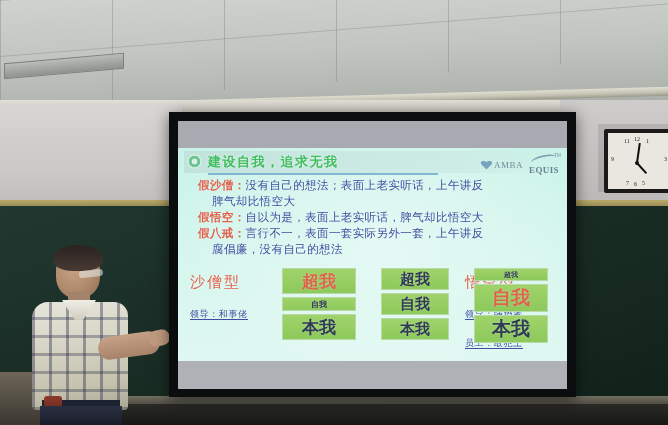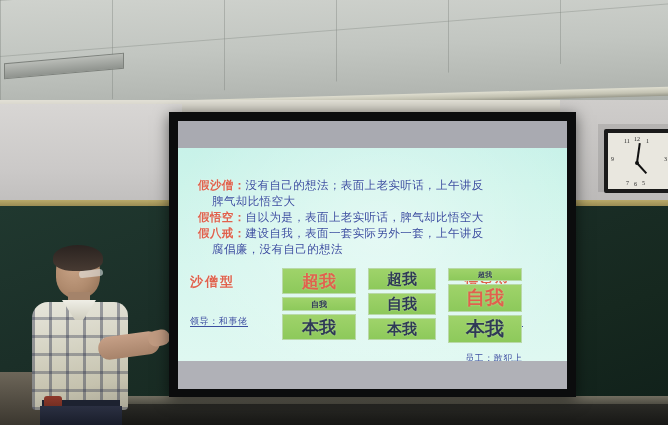--- a/index.html
+++ b/index.html
@@ -117,28 +117,28 @@
   
   .body-lines{position:absolute;left:20px;top:30px;right:12px;}
   .bl{font-size:11.5px;line-height:15px;color:#3b4fa0;letter-spacing:.4px;
     text-shadow:0 0 2px rgba(255,255,255,.55);margin-bottom:1px;}
   .bl .k{color:#e0624d;font-weight:bold;}
   .bl .ind{display:inline-block;padding-left:14px;}
 
   
   .type-left{position:absolute;left:12px;top:125px;width:96px;}
   .type-right{position:absolute;right:6px;top:125px;width:96px;text-align:left;}
-  .type-title{font-size:13px;font-weight:bold;color:#e0624d;letter-spacing:2px;
+  .type-title{font-size:15px;font-weight:normal;color:#e0624d;letter-spacing:2px;
     text-shadow:0 0 3px rgba(255,255,255,.6);}
-  .type-line{font-size:9px;color:#3b4fa0;margin-top:24px;letter-spacing:.6px;
+  .type-line{font-size:9px;color:#3b4fa0;margin-top:16px;letter-spacing:.6px;
     text-shadow:0 0 2px rgba(255,255,255,.5);}
   .type-line .u{border-bottom:1px solid #3b4fa0;}
 
   
-  .cols{position:absolute;left:104px;top:120px;display:flex;gap:12px;align-items:flex-start;}
+  .cols{position:absolute;left:104px;top:120px;display:flex;gap:25px;align-items:flex-start;}
   .col{display:flex;flex-direction:column;gap:3px;}
   .cell{border:1px solid #b9d9a8;background:linear-gradient(180deg,#9fd36a,#8dc95b);
     display:flex;align-items:center;justify-content:center;
     color:#2f3a56;font-weight:bold;text-shadow:0 0 2px rgba(255,255,255,.35);}
   .cell.hl{color:#e0624d;}
   .c1 .big{width:72px;height:24px;font-size:17px;}
   .c1 .sm{width:72px;height:12px;font-size:8px;}
   .c1 .big2{width:72px;height:24px;font-size:17px;}
   .c2 .eq{width:66px;height:20px;font-size:15px;}
   .c3 .sm{width:72px;height:11px;font-size:7px;}
@@ -202,33 +202,51 @@
   </div>
 
   <div class="screen-frame"></div>
   <div class="screen-inner">
     <div class="slide-top-band"></div>
     <div class="slide-bot-band"></div>
 
     <div class="slide">
       <div class="glow"></div>
 
+      <div class="hdr">
+        <div class="hdr-bar"></div>
+        <div class="hdr-bullet"></div>
+        <div class="hdr-title">建设自我，追求无我</div>
+        <div class="hdr-rule"></div>
+
+        <div class="logos">
+          <span class="lg-amba">
+            <span class="lg-heart"></span>
+            <span class="lg-amba-txt">AMBA</span>
+          </span>
+          <span class="lg-equis">
+            <span class="lg-swoosh"></span>
+            <span class="lg-equis-txt">EQUIS</span>
+            <span class="lg-tm">TM</span>
+          </span>
+        </div>
+      </div>
 
       <div class="body-lines">
         <div class="bl">
           <span class="k">假沙僧：</span><span>没有自己的想法；表面上老实听话，上午讲反</span>
         </div>
         <div class="bl">
           <span class="ind">脾气却比悟空大</span>
         </div>
         <div class="bl">
           <span class="k">假悟空：</span><span>自以为是，表面上老实听话，脾气却比悟空大</span>
         </div>
         <div class="bl">
-          <span class="k">假八戒：</span><span>建设自我，表面一套实际另外一套，上午讲反</span>
+          <span class="k">假八戒：</span><span>言行不一，表面一套实际另外一套，上午讲反</span>
         </div>
         <div class="bl">
           <span class="ind">腐倡廉，没有自己的想法</span>
         </div>
       </div>
 
       <div class="type-left">
         <div class="type-title">沙僧型</div>
         <div class="type-line"><span class="u">领导：和事佬</span></div>
       </div>

